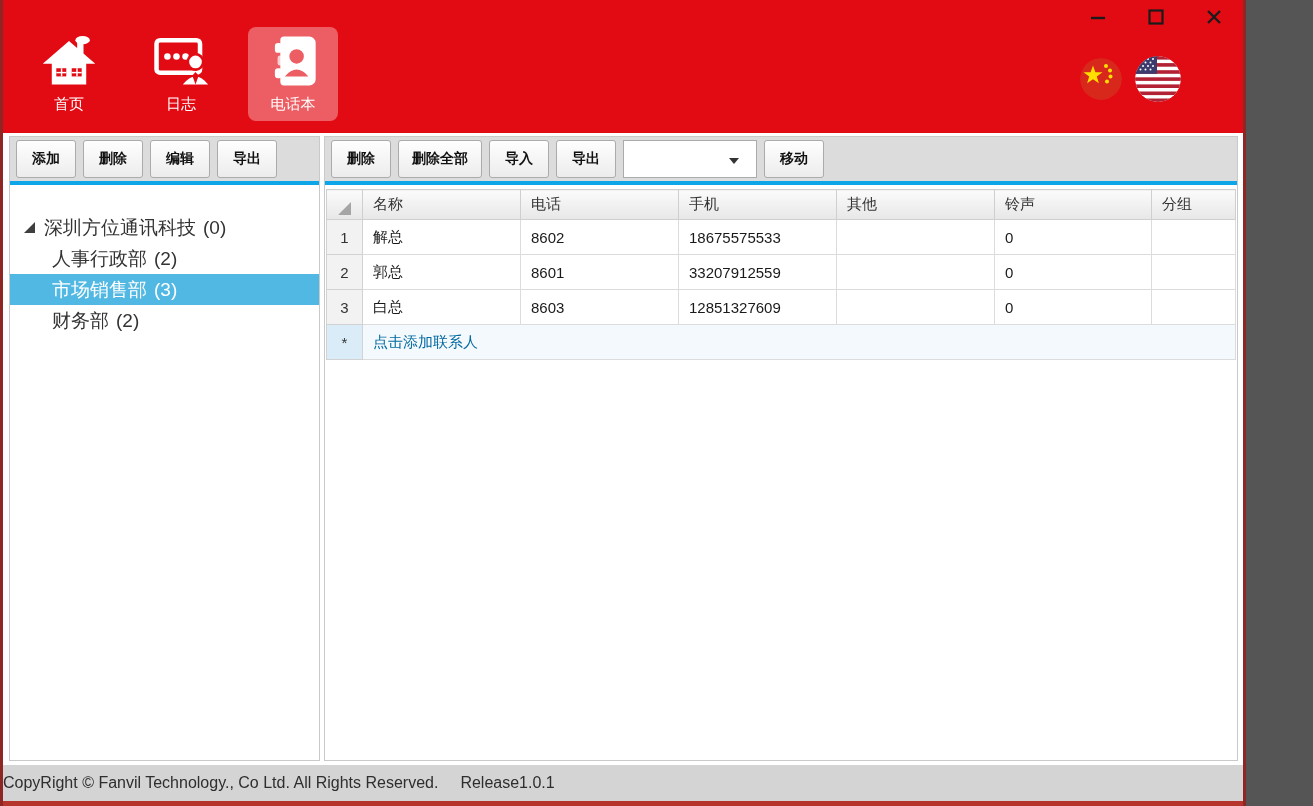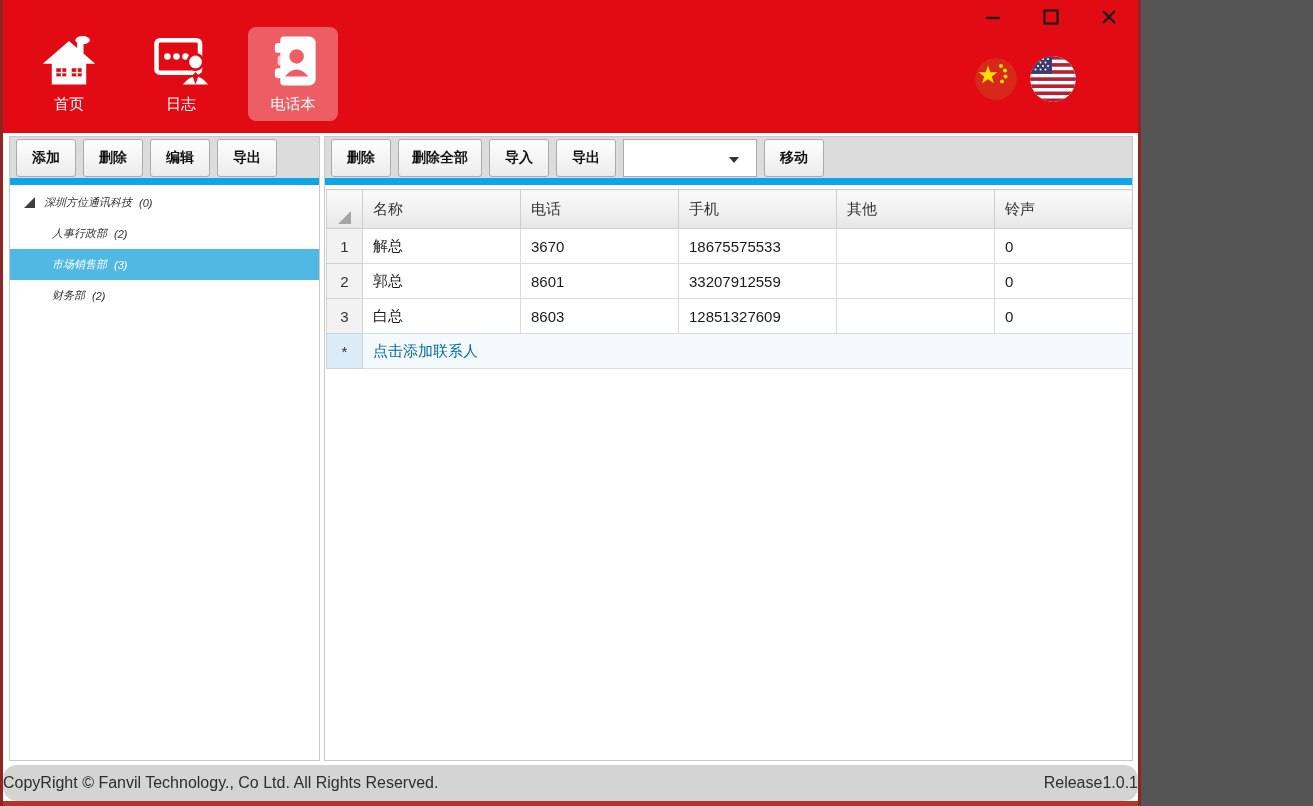--- a/index.html
+++ b/index.html
@@ -1,20 +1,20 @@
 <!DOCTYPE html>
 <html><head>
 <meta charset="utf-8">
 <style>
   * { margin:0; padding:0; box-sizing:border-box; }
   html,body { background:#555; }
   body { font-family:"Liberation Sans","DejaVu Sans",sans-serif; }
 
   .window{
-    position:relative; width:1141px; height:806px; background:#fff;
+    position:relative; width:1246px; height:806px; background:#fff;
     overflow:hidden; border-left:3px solid #8e2623; border-right:3px solid #8e2623;
   }
 
   
   .header{ position:absolute; top:0; left:0; right:0; height:133px; background:#e30b13; }
   .nav{ position:absolute; left:21px; top:27px; display:flex; gap:22px; }
   .nav-item{
     width:90px; height:94px; display:flex; flex-direction:column; align-items:center;
     justify-content:flex-end; padding-bottom:7px; color:#fff; font-size:15px;
     border-radius:8px; cursor:pointer;
@@ -30,42 +30,42 @@
   .flag{ border-radius:50%; cursor:pointer; display:block; }
 
   
   .content{ position:absolute; top:136px; left:3px; right:3px; bottom:43px; background:#fff; }
   .panel{ position:absolute; top:0; bottom:2px; background:#fff; border:1px solid #c9c9c9; overflow:hidden; }
   .left-panel{ left:3px; width:311px; }
   .right-panel{ left:318px; right:2px; }
 
   .toolbar{
     height:48px; background:#dcdcdc; display:flex; align-items:center;
-    padding-left:6px; gap:7px; border-bottom:7px solid #0ea5e9;
+    padding-left:6px; gap:7px; border-bottom:4px solid #0ea5e9;
   }
   .btn{
     height:38px; min-width:60px; padding:0 13px;
     background:linear-gradient(#fefefe,#ececec);
     border:1px solid #ababab; border-radius:3px;
     font-weight:bold; font-size:14px; color:#111;
     font-family:inherit; cursor:pointer; white-space:nowrap;
   }
   .dropdown{
     position:relative; width:134px; height:38px; background:#fff;
     border:1px solid #ababab; cursor:pointer;
   }
   .dropdown .value{ position:absolute; left:8px; top:9px; font-size:14px; color:#222; }
   .dropdown .arrow{
     position:absolute; right:17px; top:17px; width:0; height:0;
     border-left:5px solid transparent; border-right:5px solid transparent;
     border-top:6px solid #333;
   }
 
   
-  .tree{ padding-top:2px; font-size:11px; color:#333;font-style:italic; }
+  .tree{ padding-top:27px; font-size:19px; color:#333; }
   .tree-item{ height:31px; display:flex; align-items:center; cursor:pointer; }
   .tree-item.root{ padding-left:14px; }
   .tree-item.child{ padding-left:42px; }
   .tree-item.selected{ background:#50b8e2; color:#fff; }
   .expander{
     width:11px; height:11px; margin-right:9px; background:#3f3f3f;
     clip-path:polygon(100% 0, 100% 100%, 0 100%);
   }
   .tree-count{ margin-left:7px; }
 
@@ -90,22 +90,22 @@
   tbody td.rowhdr{
     background:#f2f2f2; border-color:#d2d2d2; text-align:center;
     color:#333; padding:0; font-size:15px;
   }
   tr.newrow td.rowhdr{ background:#d9ecf7; }
   tr.newrow td.addcell{ background:#f3f9fd; color:#0369a1; border-color:#dcdcdc; }
 
   
   .footer{
     position:absolute; left:0; right:0; bottom:5px; height:36px; background:#d4d4d4;
-    display:flex; align-items:center; justify-content:space-between;
-    font-size:16px; color:#2e2e2e;border-radius:14px;
+    display:flex; align-items:center; justify-content:flex-start;
+    font-size:16px; color:#2e2e2e;
   }
   .footer .release{ margin-left:22px; }
   .bottom-red{ position:absolute; left:0; right:0; bottom:0; height:5px; background:#b5342c; }
 </style>
 </head>
 <body>
 
 <div class="window">
 
   <div class="header">
@@ -288,21 +288,21 @@
               <th>手机</th>
               <th>其他</th>
               <th>铃声</th>
               <th>分组</th>
             </tr>
           </thead>
           <tbody>
             <tr>
               <td class="rowhdr">1</td>
               <td>解总</td>
-              <td>3670</td>
+              <td>8602</td>
               <td>18675575533</td>
               <td></td>
               <td>0</td>
               <td></td>
             </tr>
             <tr>
               <td class="rowhdr">2</td>
               <td>郭总</td>
               <td>8601</td>
               <td>33207912559</td>

